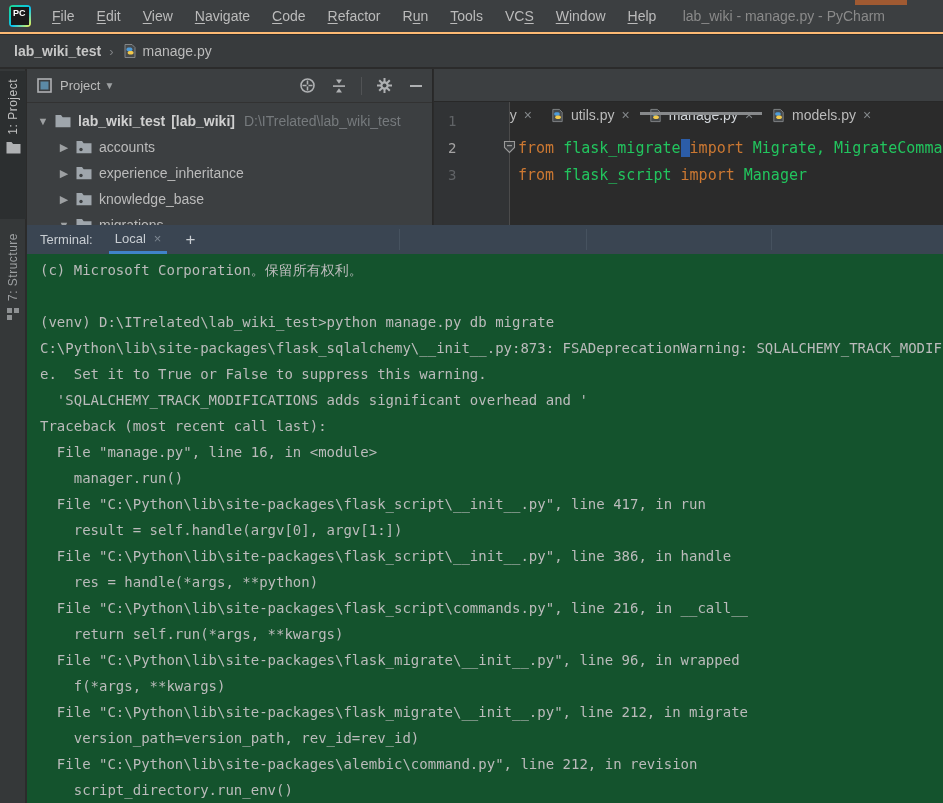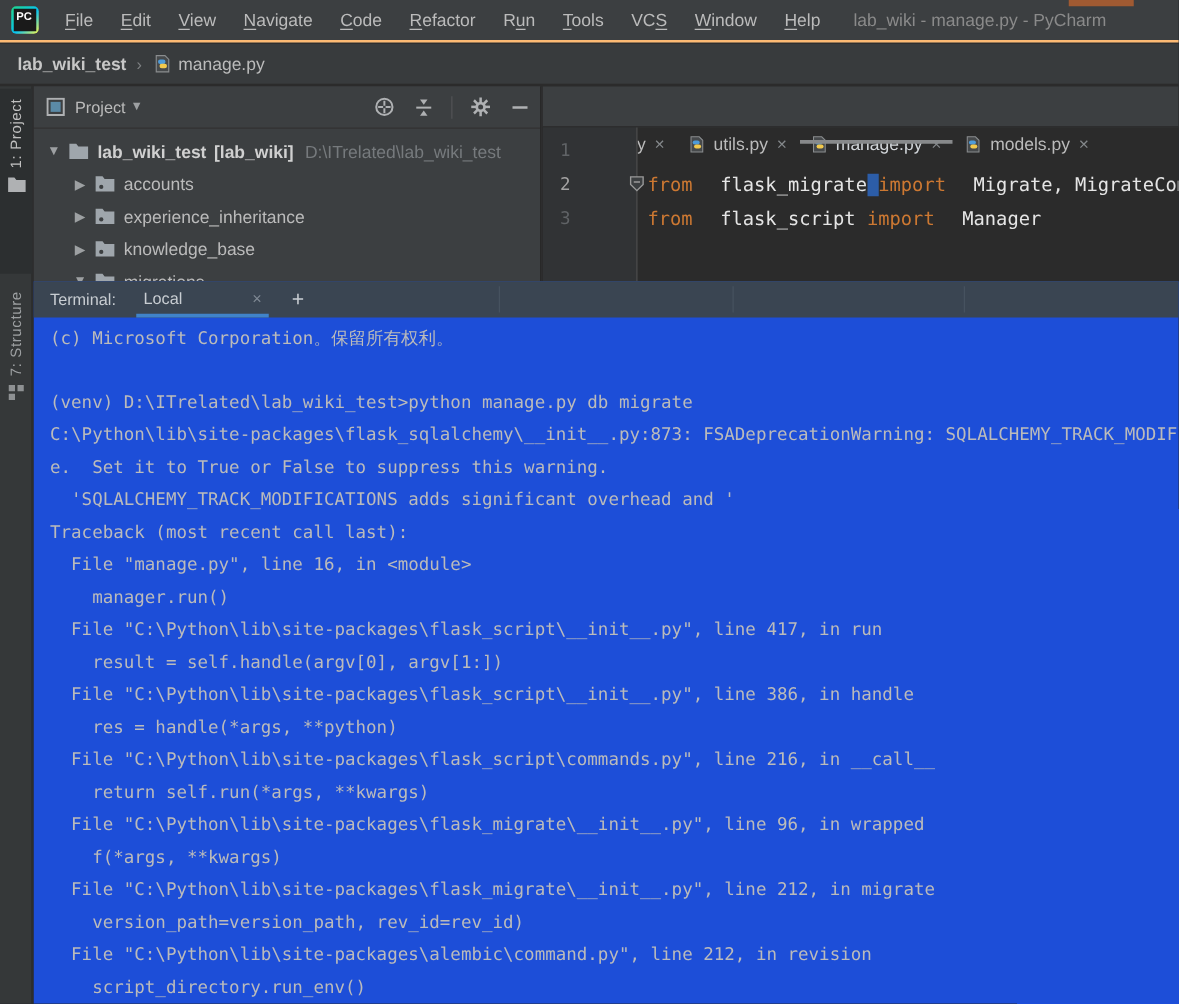--- a/index.html
+++ b/index.html
@@ -77,32 +77,32 @@
   #gutter { width:76px; background:#313335; border-right:1px solid #4B4B4B;
     padding-top:5px; flex:0 0 auto; position:relative; }
   .gut-line { height:27px; display:flex; align-items:center; }
   .gut-num { width:30px; padding-left:14px; text-align:left;
     font-family:"DejaVu Sans Mono", monospace; font-size:14px; color:#606366; }
   .gut-line.current .gut-num { color:#A4A3A3; }
   #fold-marker { position:absolute; left:69px; top:38px; z-index:3; }
   #code-lines { padding:5px 0 0 8px; flex:1; overflow:hidden; }
   .code-line { height:27px; display:flex; align-items:center; white-space:pre;
     font-family:"DejaVu Sans Mono", monospace; font-size:15px; }
-  .tok-plain { color:#e5e5e5;margin-left:13px; }
+  .tok-plain { color:#22c55e; }
   .tok-keyword { color:#CC7832; }
   .tok-caret { background:#2C5DA8; color:#A9B7C6; }
 
   
   #terminal { position:absolute; left:27px; top:225px; width:916px; height:578px;
-    background:#1d4ed8; }
+    background:#14532d; }
   #terminal-header { height:29px; background:#3A4552; display:flex; align-items:center;
     position:relative; }
   #terminal-header .term-label { color:#C8CDD2; font-size:13px; margin-left:13px; }
   #term-tab { display:flex; align-items:center; height:29px; margin-left:16px;
-    padding:0 6px; border-bottom:3px solid #4083C9;gap:48px; }
+    padding:0 6px; border-bottom:3px solid #4083C9; }
   #term-tab .tab-label { color:#C8CDD2; font-size:13px; }
   #term-tab .tab-close { color:#7E8893; font-size:13px; margin-left:8px; }
   #term-add { color:#C8CDD2; font-size:17px; margin-left:18px; font-weight:normal; }
   .term-divider { position:absolute; top:4px; bottom:4px; width:1px; background:#46525F; }
   #terminal-body { padding:8px 0 0 13px; overflow:hidden; height:549px; }
   .term-line { height:26px; white-space:pre; overflow:hidden;
     font-family:"DejaVu Sans Mono", monospace; font-size:14px; color:#BBBBBB; }
 
   svg { display:block; }
 </style>

